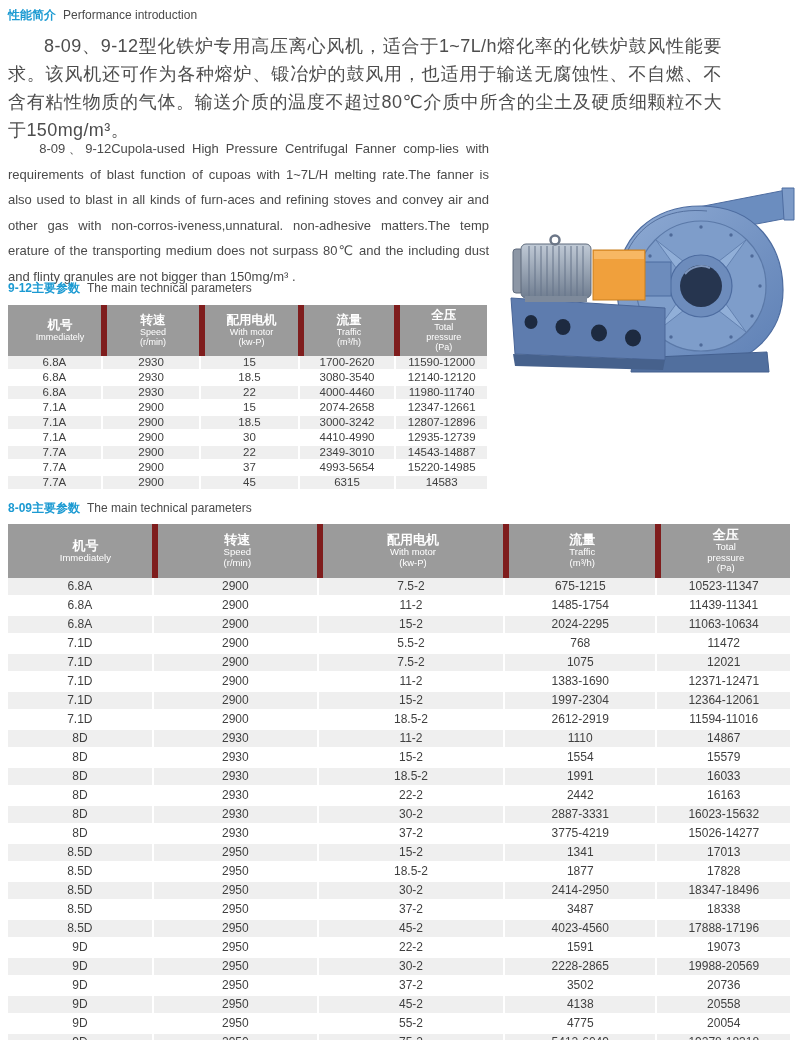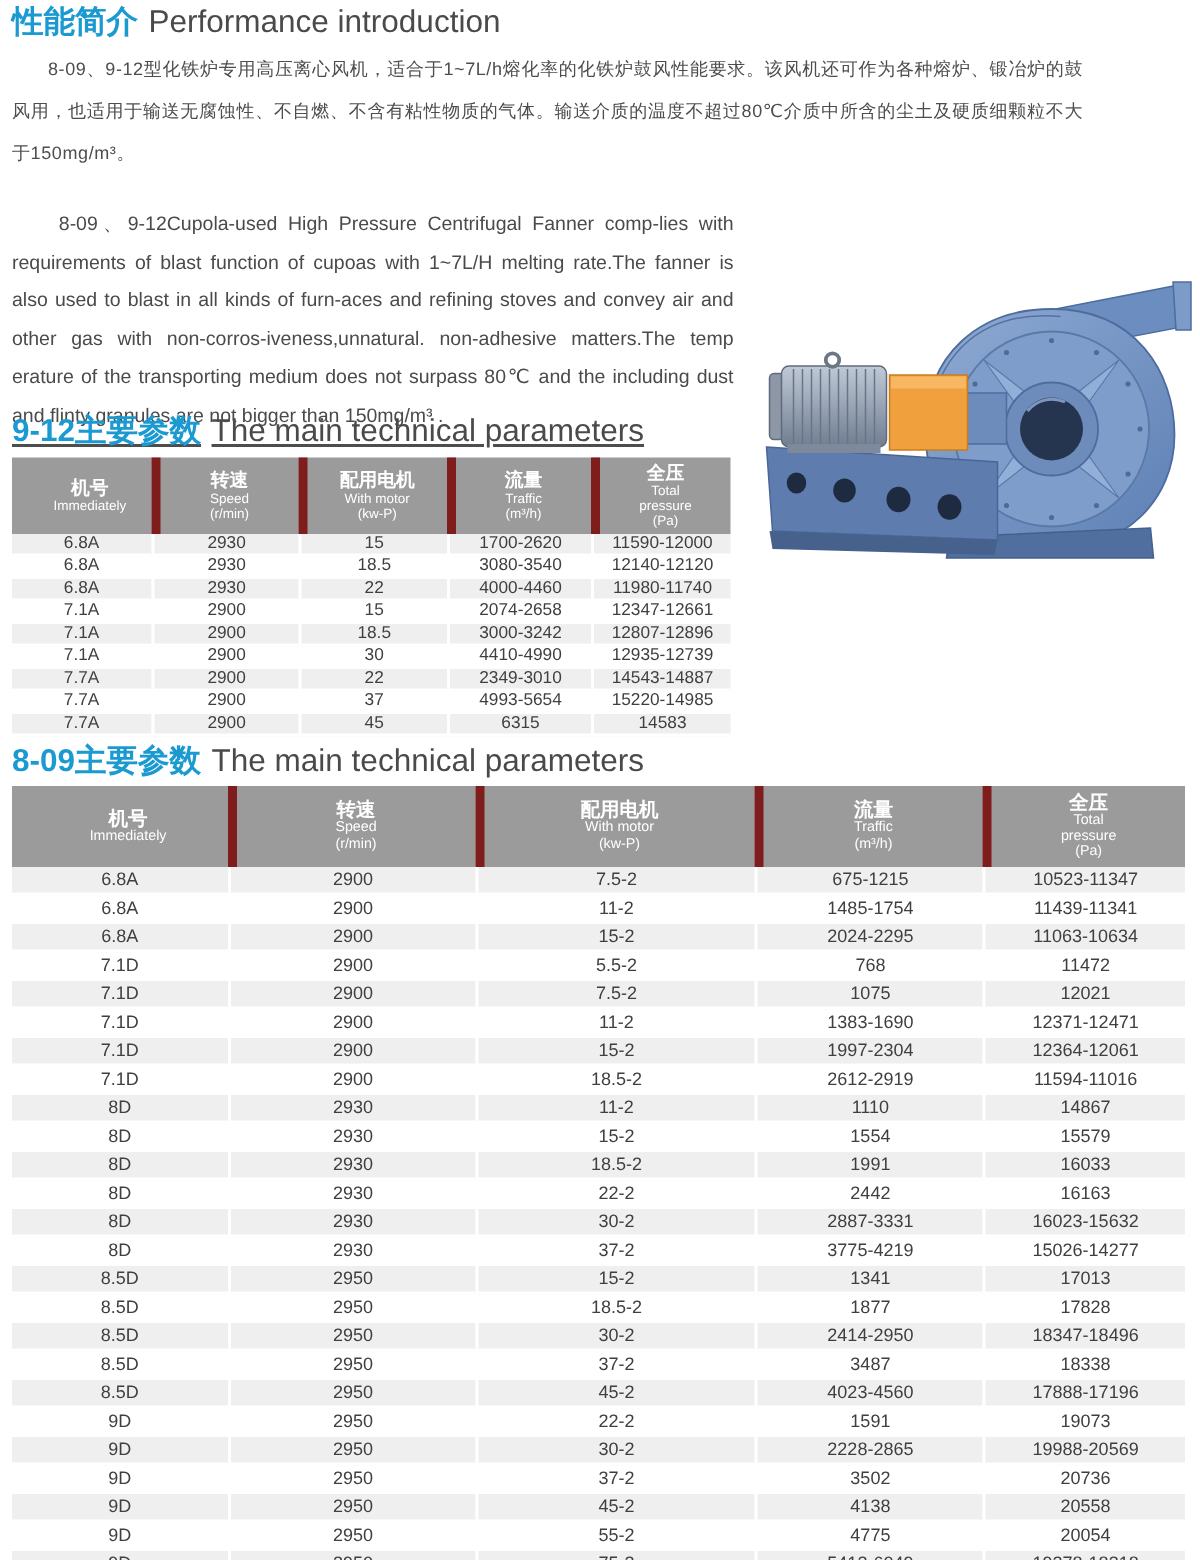--- a/index.html
+++ b/index.html
@@ -1,30 +1,30 @@
 <!DOCTYPE html>
 <html><head>
 <meta charset="utf-8">
 <style>
   html,body{margin:0;padding:0;background:#fff;}
   .page{
     position:relative;width:800px;height:1040px;background:#ffffff;overflow:hidden;
     font-family:"Liberation Sans","DejaVu Sans",sans-serif;color:#4d4d4d;
   }
   
-  .sec-title{position:absolute;white-space:nowrap;font-size:21px;line-height:20px;}
+  .sec-title{position:absolute;white-space:nowrap;font-size:12px;line-height:20px;}
   .sec-title .zh{color:#1b9ad2;font-weight:bold;}
   .sec-title .en{color:#4a4a4a;font-weight:500;margin-left:7px;}
   #title1{left:8px;top:5px;}
-  #title2{left:8px;top:278px;text-decoration:underline;}
+  #title2{left:8px;top:278px;}
   #title3{left:8px;top:498px;}
   
   #para-zh{
     position:absolute;left:8px;top:32px;width:714px;margin:0;
-    font-size:12px;line-height:28px;color:#4d4d4d;letter-spacing:.4px;
+    font-size:18px;line-height:28px;color:#4d4d4d;letter-spacing:.4px;
     text-indent:2em;text-align:justify;
   }
   #para-en{
     position:absolute;left:8px;top:136px;width:481px;margin:0;
     font-size:13px;line-height:25.5px;color:#4a4a4a;
     text-indent:2.4em;text-align:justify;
   }
   
   #fan-fig{position:absolute;left:505px;top:186px;width:290px;margin:0;}
   #fan-caption{display:block;text-align:center;font-size:14px;color:#3e3e3e;margin-top:12px;}

